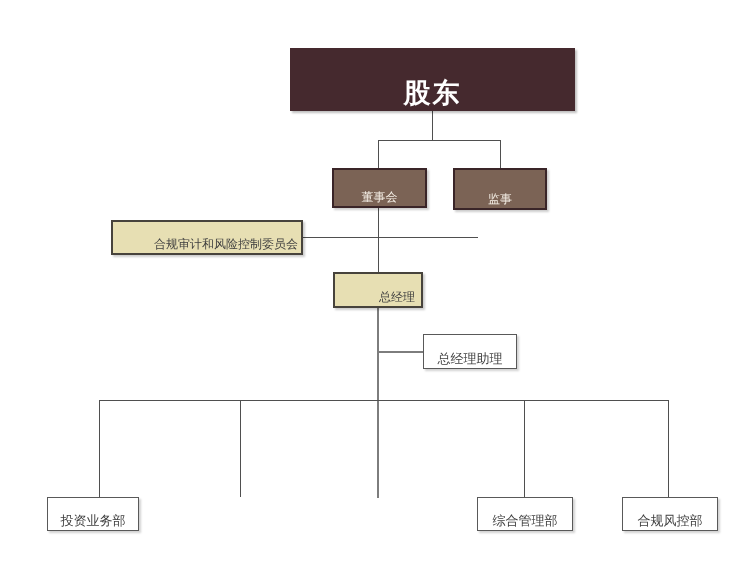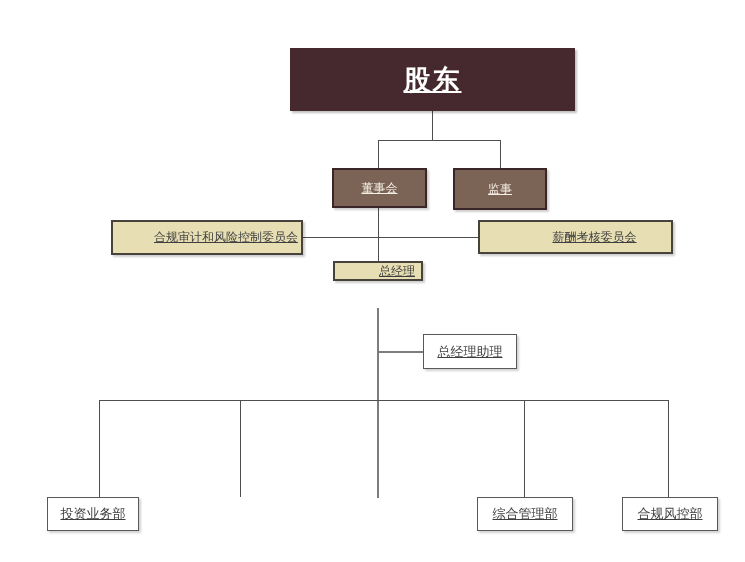--- a/index.html
+++ b/index.html
@@ -11,26 +11,25 @@
   .canvas {
     position: relative;
     width: 745px;
     height: 562px;
     background: #ffffff;
     overflow: hidden;
   }
   .node {
     position: absolute;
     display: flex;
-    align-items: center;
+    align-items: flex-end;
     justify-content: center;
     box-sizing: border-box;
     text-align: center;
     white-space: nowrap;
-    text-decoration: underline;
   }
   .node.dark {
     background: var(--shareholder-box, #45292e);
     color: #ffffff;
     font-size: 27px;
     font-weight: bold;
     letter-spacing: 2px;
     box-shadow: 2px 2px 2px rgba(0,0,0,0.25);
   }
   .node.brown {
@@ -92,25 +91,22 @@
   </div>
 
   <div class="node brown" style="left:453px;top:168px;width:94px;height:42px">
     <span>监事</span>
   </div>
 
   <div class="node cream" style="left:111px;top:220px;width:192px;height:35px">
     <span>合规审计和风险控制委员会</span>
   </div>
 
-  <div class="node cream" style="left:478px;top:220px;width:195px;height:34px">
-    <span>薪酬考核委员会</span>
-  </div>
 
-  <div class="node cream" style="left:333px;top:261px;width:90px;height:20px">
+  <div class="node cream" style="left:333px;top:272px;width:90px;height:36px">
     <span>总经理</span>
   </div>
 
   <div class="node plain" style="left:423px;top:334px;width:94px;height:35px">
     <span>总经理助理</span>
   </div>
 
   <div class="node plain" style="left:47px;top:497px;width:92px;height:34px">
     <span>投资业务部</span>
   </div>

